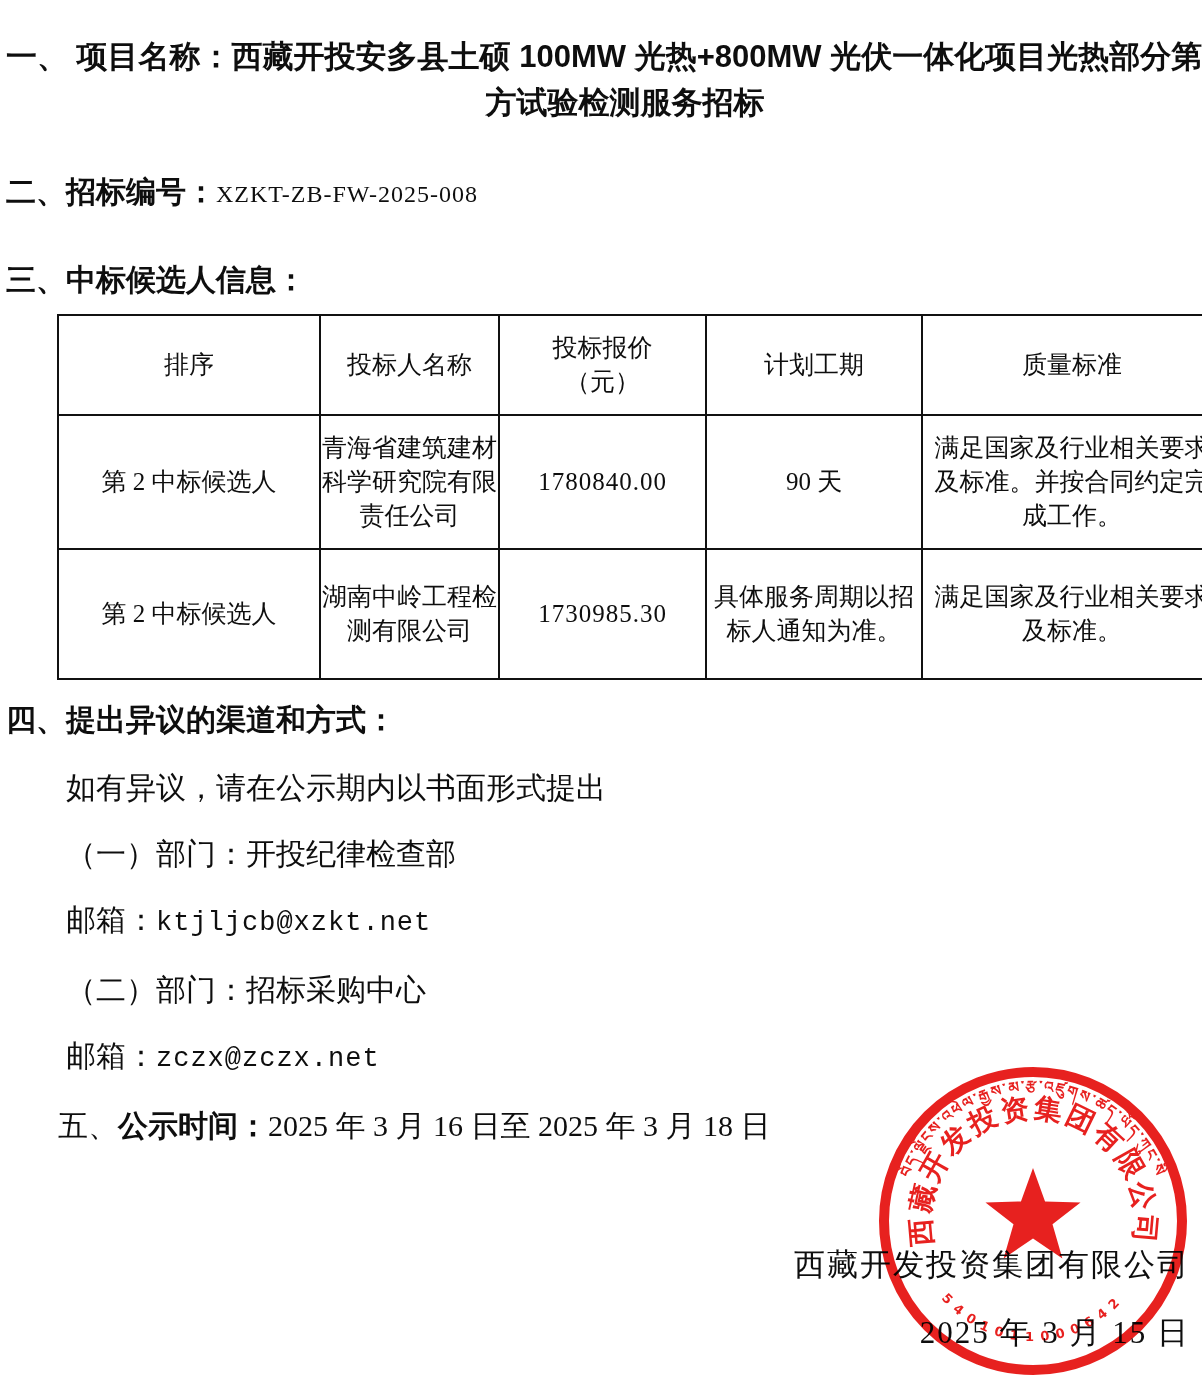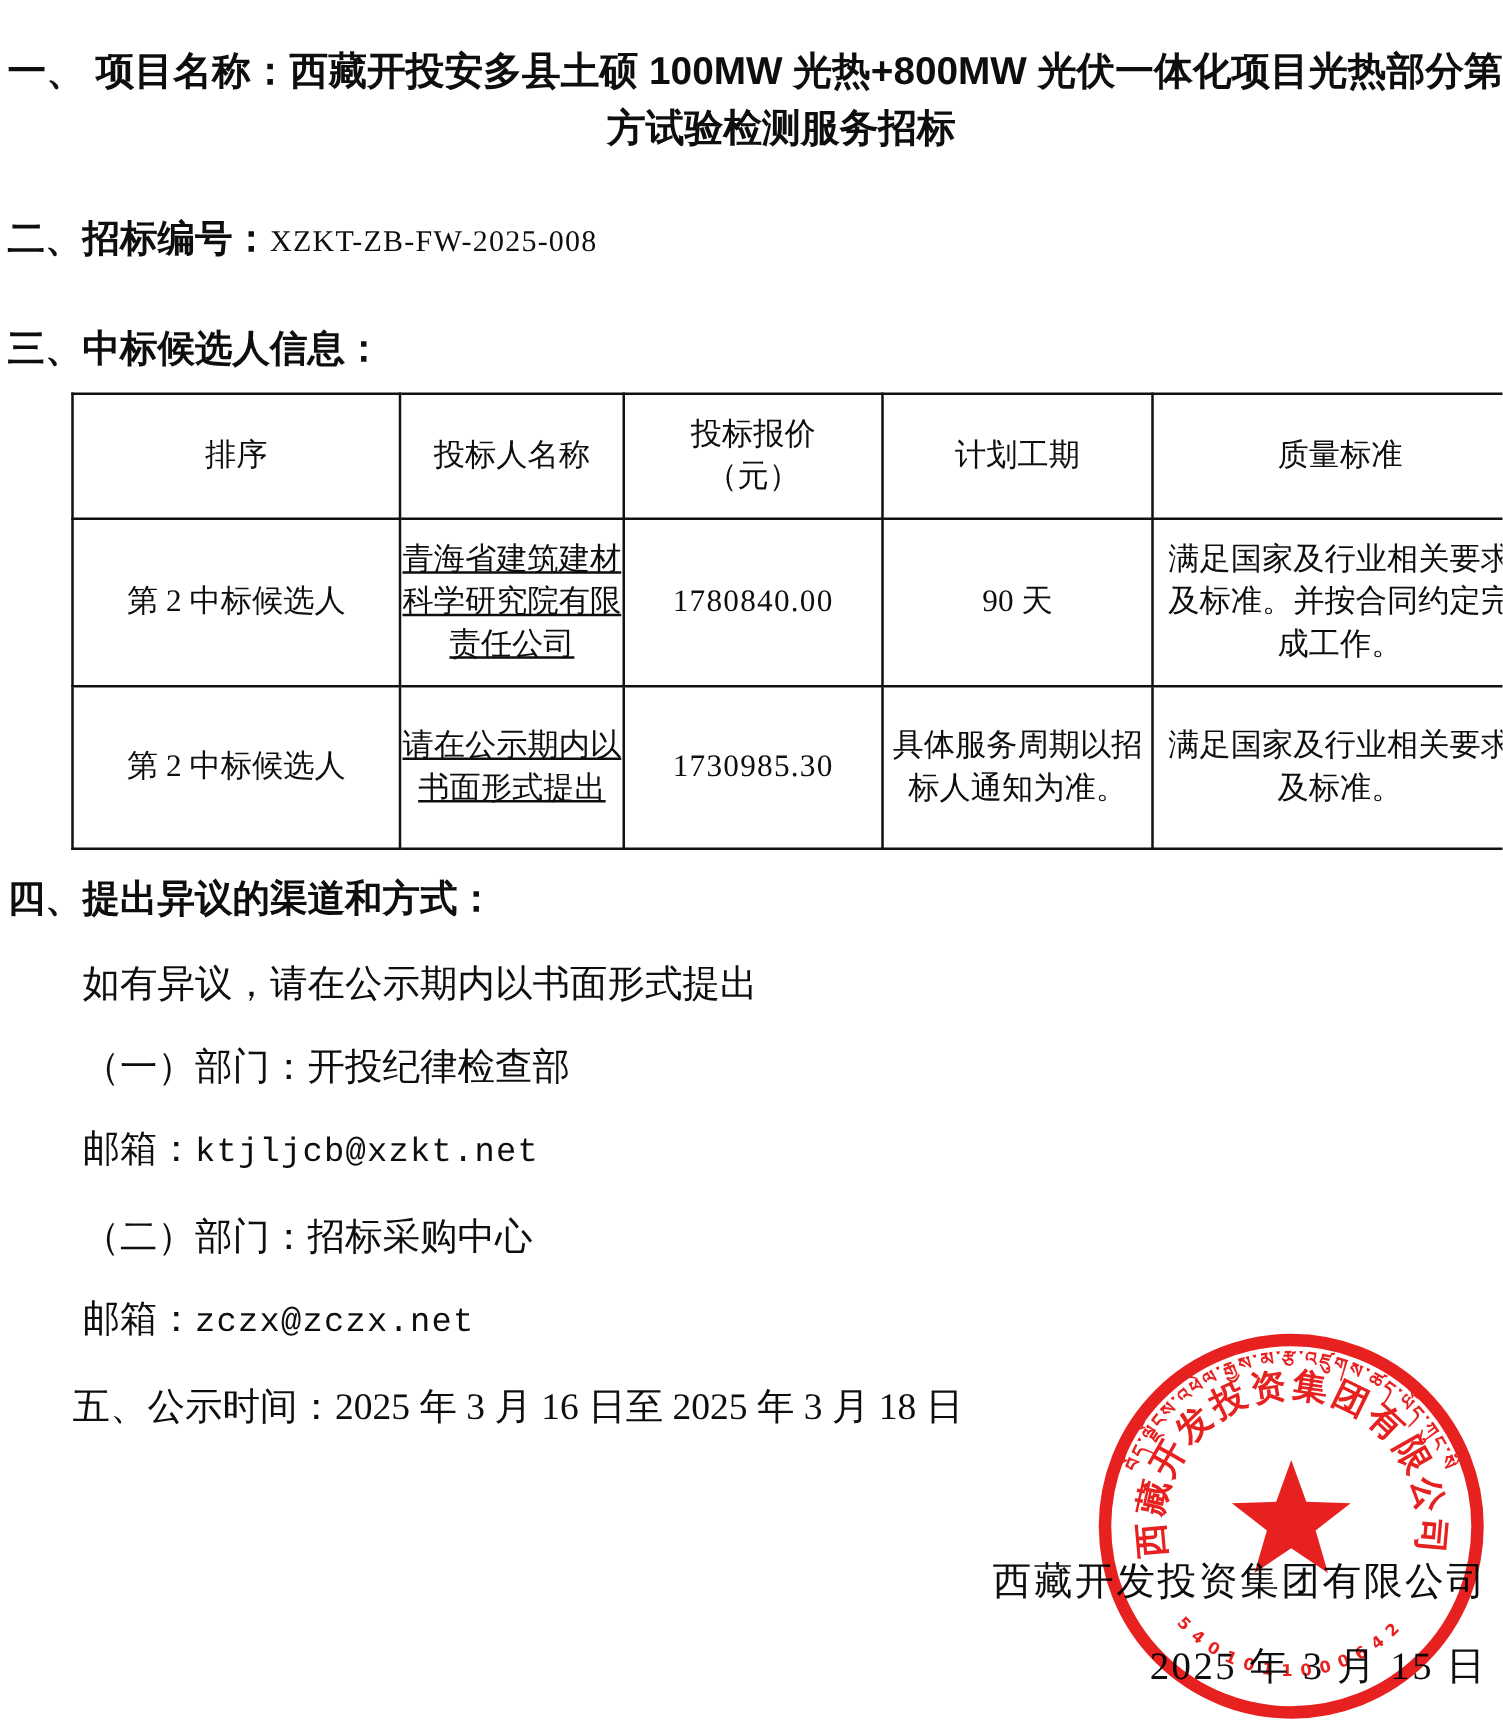--- a/index.html
+++ b/index.html
@@ -24,30 +24,30 @@
   table.candidates{border-collapse:collapse;margin:14px 0 0 57px;table-layout:fixed;}
   table.candidates th,table.candidates td{
     border:2px solid #111;text-align:center;vertical-align:middle;
     font-size:25px;line-height:34px;font-weight:normal;padding:0;
   }
   table.candidates th{white-space:pre-line;}
   .col1{width:262px;}.col2{width:179px;}.col3{width:207px;}.col4{width:216px;}.col5{width:300px;}
   tr.hdr{height:100px;}
   tr.r1{height:134px;}
   tr.r2{height:130px;}
-  td.bidder{padding:0 24px;text-decoration:underline;}
+  td.bidder{padding:0 24px;}
   td.period{padding:0 8px;margin-top:41px;}
   td.quality{padding:0 22px;}
   td.price{font-size:27px;letter-spacing:1px;border-radius:10px;}
 
   
   .para{margin-top:29px;padding-left:66px;font-size:30px;line-height:37px;white-space:nowrap;}
   .email-value{font-family:"Liberation Mono","DejaVu Sans Mono",monospace;font-size:27px;letter-spacing:1px;}
   .para-five{padding-left:58px;}
-  .bold-inline{font-family:"Liberation Sans","DejaVu Sans",sans-serif;font-weight:normal;}
+  .bold-inline{font-family:"Liberation Sans","DejaVu Sans",sans-serif;font-weight:bold;}
 
   
   .signature{margin-top:102px;padding-right:70px;text-align:right;font-size:31px;line-height:38px;letter-spacing:2px;white-space:nowrap;}
   .sign-date{margin-top:30px;}
 
   
   .stamp{
     position:absolute;left:878px;top:1066px;width:310px;height:310px;
     mix-blend-mode:multiply;opacity:.93;pointer-events:none;
   }
@@ -93,21 +93,21 @@
     <tbody>
       <tr class="r1">
         <td>第 2 中标候选人</td>
         <td class="bidder">青海省建筑建材科学研究院有限责任公司</td>
         <td class="price">1780840.00</td>
         <td class="period">90 天</td>
         <td class="quality">满足国家及行业相关要求及标准。并按合同约定完成工作。</td>
       </tr>
       <tr class="r2">
         <td>第 2 中标候选人</td>
-        <td class="bidder">请在公示期内以书面形式提出</td>
+        <td class="bidder">湖南中岭工程检测有限公司</td>
         <td class="price">1730985.30</td>
         <td class="period">具体服务周期以招标人通知为准。</td>
         <td class="quality">满足国家及行业相关要求及标准。</td>
       </tr>
     </tbody>
   </table>
 
   <div class="sec-heading sec4">四、提出异议的渠道和方式：</div>
 
   <div class="para">如有异议，请在公示期内以书面形式提出</div>

